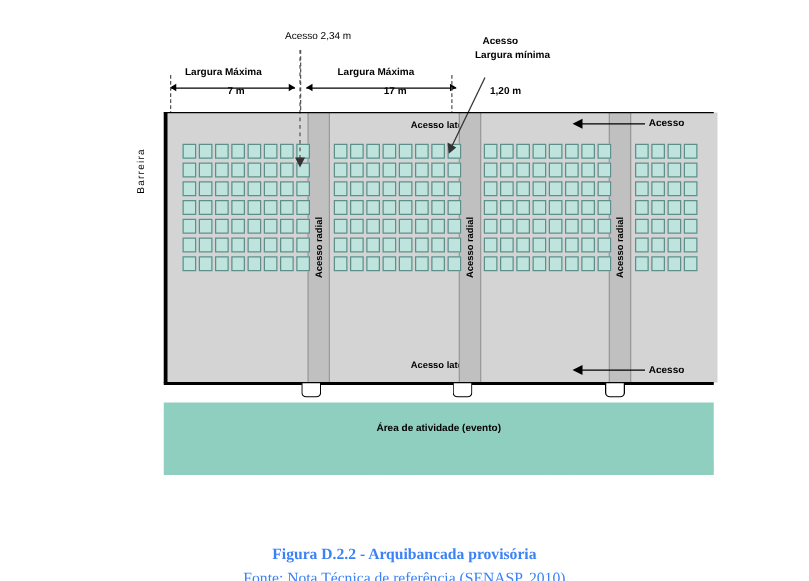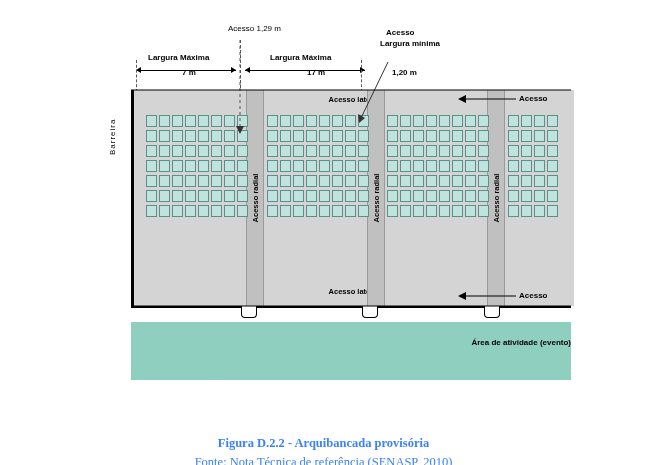--- a/index.html
+++ b/index.html
@@ -155,21 +155,21 @@
     position: absolute;
     left: 0; right: 0; bottom: -1px;
     height: 12px;
     background: #8fcfc0;
     clip-path: polygon(0 0,6% 60%,13% 20%,21% 75%,29% 30%,38% 80%,47% 35%,55% 85%,63% 40%,72% 90%,80% 45%,88% 80%,95% 40%,100% 70%,100% 0);
   }
   #eventlabel {
     position: absolute;
     left: 0; right: 0;
     top: 16px;
-    text-align: right;
+    text-align: center;
     font-family: "Liberation Sans", sans-serif;
     font-size: 8px;
     font-weight: bold;
     color: #000;
   }
 
   
   #caption {
     position: absolute;
     left: 0;
@@ -190,21 +190,21 @@
     left: 0; top: 0;
     width: 647px; height: 465px;
     pointer-events: none;
   }
 </style>
 </head>
 <body>
 
 <div id="page">
 
-  <div class="lbl center" style="left:228px; top:24px;">Acesso 1,29 m</div>
+  <div class="lbl center" style="left:228px; top:24px;">Acesso 2,34 m</div>
 
   <div class="lbl center bold" style="left:386px; top:28px; font-weight:bold;">Acesso</div>
   <div class="lbl center bold" style="left:380px; top:39px; font-weight:bold;">Largura mínima</div>
   <div class="lbl center bold" style="left:392px; top:68px; font-weight:bold;">1,20 m</div>
 
   <div class="lbl center bold" style="left:148px; top:53px; font-weight:bold;">Largura Máxima</div>
   <div class="lbl center bold" style="left:182px; top:68px; font-weight:bold;">7 m</div>
 
   <div class="lbl center bold" style="left:270px; top:53px; font-weight:bold;">Largura Máxima</div>
   <div class="lbl center bold" style="left:307px; top:68px; font-weight:bold;">17 m</div>

